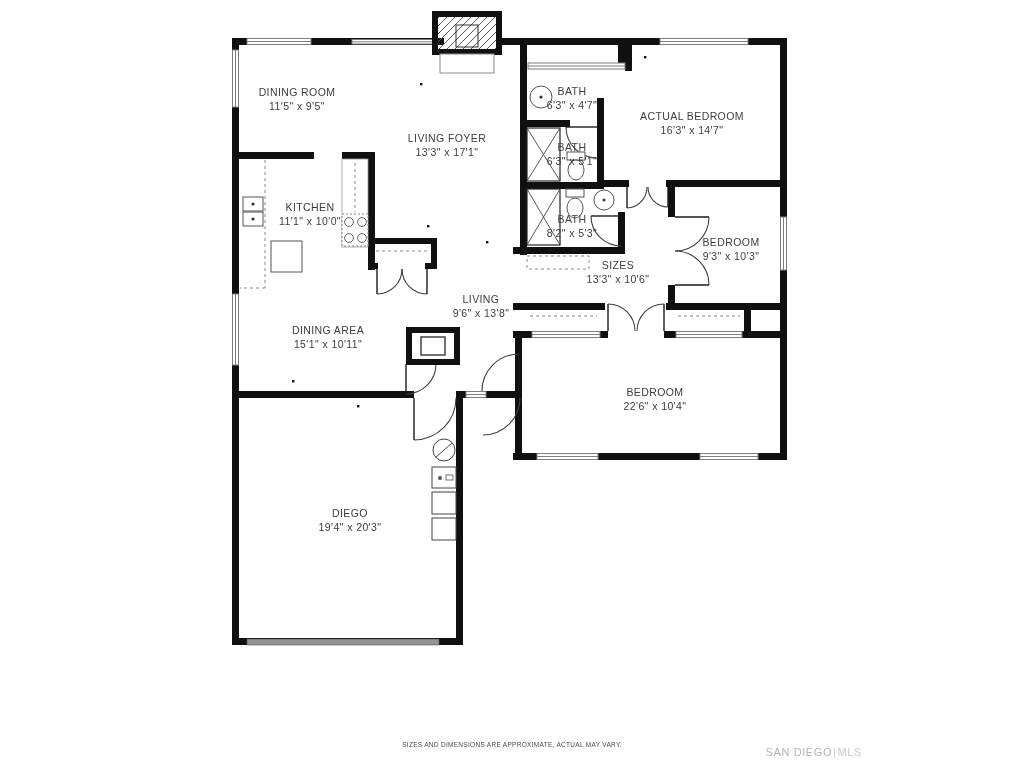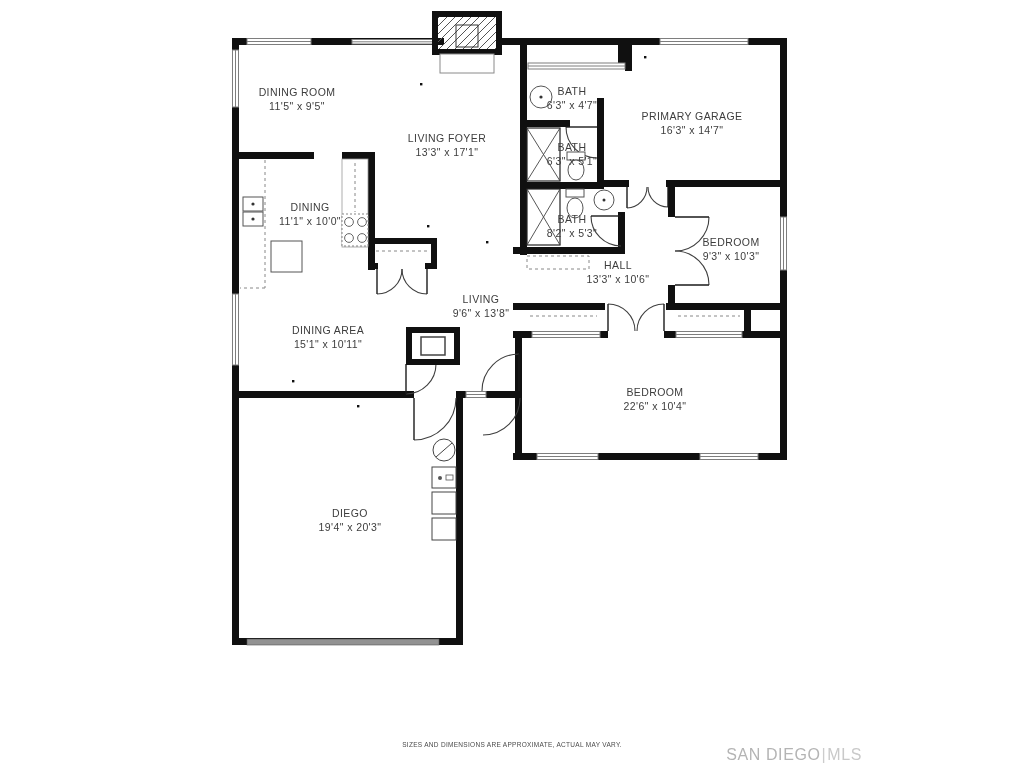--- a/index.html
+++ b/index.html
@@ -6,21 +6,21 @@
   #canvas{position:relative;width:876px;height:768px;background:#ffffff;overflow:hidden;
           font-family:"Liberation Sans",sans-serif;}
   #plan-svg{position:absolute;left:0;top:0;}
   .room-label{position:absolute;transform:translate(-50%,-50%);text-align:center;
               color:#3d3d3d;font-size:10.5px;letter-spacing:.4px;line-height:1.3;
               white-space:nowrap;}
   .room-name{font-weight:400;}
   .room-dims{font-weight:400;}
   .disclaimer{position:absolute;left:512px;top:741px;transform:translateX(-50%);
               font-size:6.5px;letter-spacing:.3px;color:#4a4a4a;white-space:nowrap;}
-  .brand{position:absolute;right:14px;top:746px;font-size:16px;letter-spacing:.6px;
+  .brand{position:absolute;right:14px;top:746px;font-size:11px;letter-spacing:.6px;
          color:#b4b4b4;white-space:nowrap;}
   .brand .divider{color:#cccccc;margin:0 1px;font-weight:300;}
   .brand .suffix{color:#c9c9c9;}
 </style>
 </head>
 <body>
 
 <div id="canvas">
 
 <svg id="plan-svg" width="1024" height="768" viewBox="0 0 1024 768">
@@ -298,45 +298,45 @@
 
 <div class="room-label" style="left:297px;top:100px">
   <div class="room-name">DINING ROOM</div>
   <div class="room-dims">11'5" x 9'5"</div>
 </div>
 <div class="room-label" style="left:447px;top:146px">
   <div class="room-name">LIVING FOYER</div>
   <div class="room-dims">13'3" x 17'1"</div>
 </div>
 <div class="room-label" style="left:310px;top:215px">
-  <div class="room-name">DINING</div>
+  <div class="room-name">KITCHEN</div>
   <div class="room-dims">11'1" x 10'0"</div>
 </div>
 <div class="room-label" style="left:572px;top:99px">
   <div class="room-name">BATH</div>
   <div class="room-dims">6'3" x 4'7"</div>
 </div>
 <div class="room-label" style="left:572px;top:155px">
   <div class="room-name">BATH</div>
   <div class="room-dims">6'3" x 5'1"</div>
 </div>
 <div class="room-label" style="left:572px;top:227px">
   <div class="room-name">BATH</div>
   <div class="room-dims">8'2" x 5'3"</div>
 </div>
 <div class="room-label" style="left:692px;top:124px">
-  <div class="room-name">PRIMARY GARAGE</div>
+  <div class="room-name">ACTUAL BEDROOM</div>
   <div class="room-dims">16'3" x 14'7"</div>
 </div>
 <div class="room-label" style="left:731px;top:250px">
   <div class="room-name">BEDROOM</div>
   <div class="room-dims">9'3" x 10'3"</div>
 </div>
 <div class="room-label" style="left:618px;top:273px">
-  <div class="room-name">HALL</div>
+  <div class="room-name">SIZES</div>
   <div class="room-dims">13'3" x 10'6"</div>
 </div>
 <div class="room-label" style="left:481px;top:307px">
   <div class="room-name">LIVING</div>
   <div class="room-dims">9'6" x 13'8"</div>
 </div>
 <div class="room-label" style="left:328px;top:338px">
   <div class="room-name">DINING AREA</div>
   <div class="room-dims">15'1" x 10'11"</div>
 </div>

